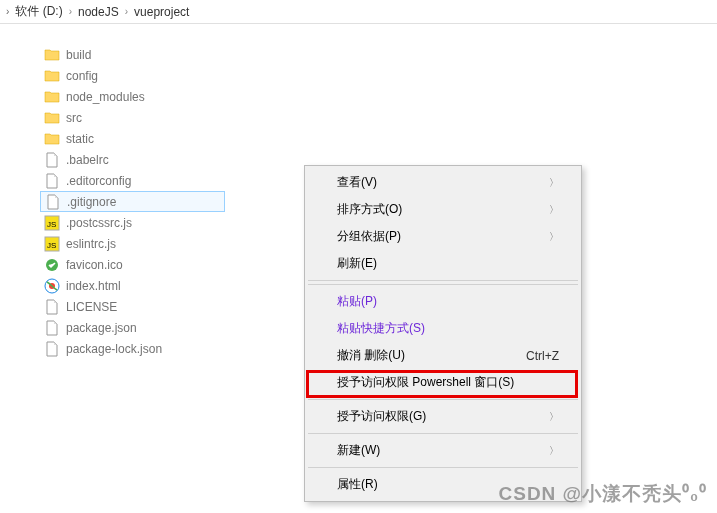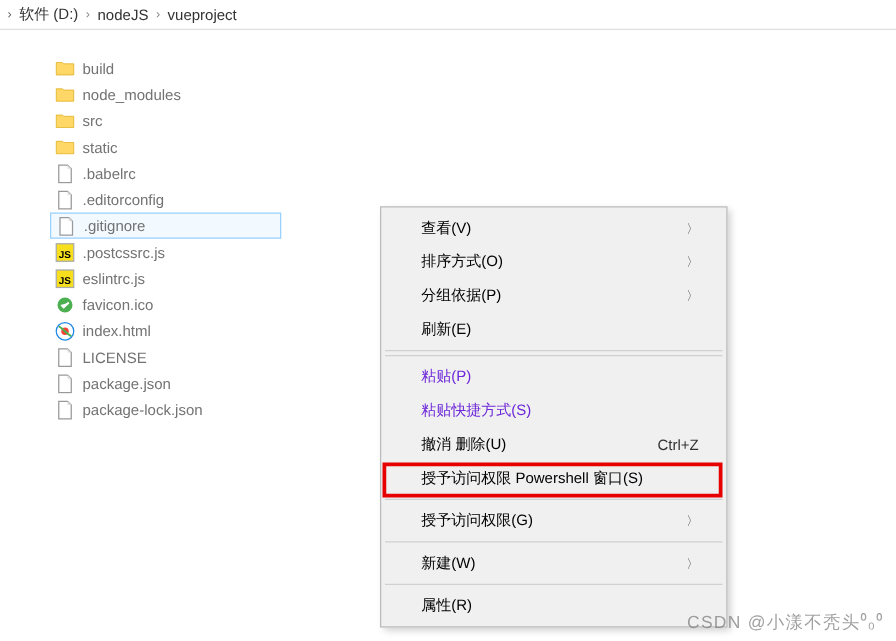--- a/index.html
+++ b/index.html
@@ -44,21 +44,20 @@
     background: #cce8ff40;
   }
   .icon {
     width: 16px;
     height: 16px;
     margin-right: 6px;
     display: inline-flex;
     align-items: center;
     justify-content: center;
     flex-shrink: 0;
-    font-weight: bold;
   }
   .icon svg { width: 16px; height: 16px; }
   .context-menu {
     position: absolute;
     left: 304px;
     top: 165px;
     width: 278px;
     background: #f0f0f0;
     border: 1px solid #bcbcbc;
     box-shadow: 3px 3px 6px rgba(0,0,0,0.2);
@@ -94,22 +93,23 @@
     top: 370px;
     width: 272px;
     height: 28px;
     pointer-events: none;
   }
   .watermark {
     position: absolute;
     right: 10px;
     bottom: 6px;
     color: rgba(120,120,120,0.7);
-    font-size: 14px;
+    font-size: 19px;
     letter-spacing: 1px;
+    font-weight: bold;
   }
 </style>
 </head>
 <body>
 
 <div class="breadcrumb">
   <span style="font-size:10px;color:#666;">›</span>
   <span style="width:6px"></span>
   <span>软件 (D:)</span>
   <span class="sep">›</span>
@@ -126,20 +126,28 @@
         </svg>
       </span>
       <span>build</span>
     </div>
   <div class="file-item">
       <span class="icon">
         <svg viewBox="0 0 16 16">
           <path fill="#ffd766" stroke="#d9a400" stroke-width="0.5" d="M1 3h5l1 1h8v9H1z"></path>
         </svg>
       </span>
+      <span>config</span>
+    </div>
+  <div class="file-item">
+      <span class="icon">
+        <svg viewBox="0 0 16 16">
+          <path fill="#ffd766" stroke="#d9a400" stroke-width="0.5" d="M1 3h5l1 1h8v9H1z"></path>
+        </svg>
+      </span>
       <span>node_modules</span>
     </div>
   <div class="file-item">
       <span class="icon">
         <svg viewBox="0 0 16 16">
           <path fill="#ffd766" stroke="#d9a400" stroke-width="0.5" d="M1 3h5l1 1h8v9H1z"></path>
         </svg>
       </span>
       <span>src</span>
     </div>

